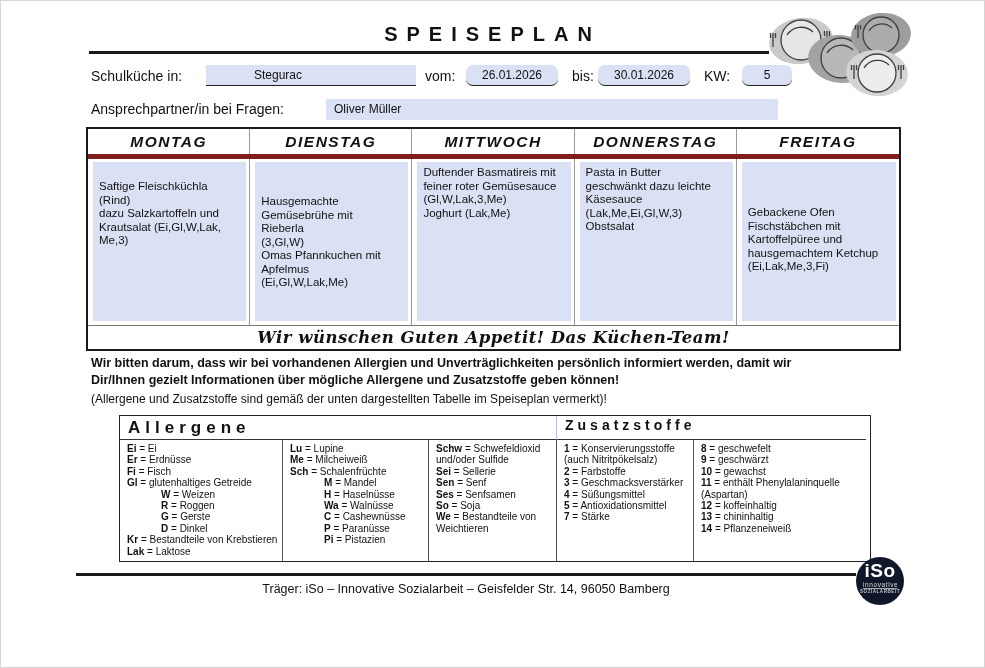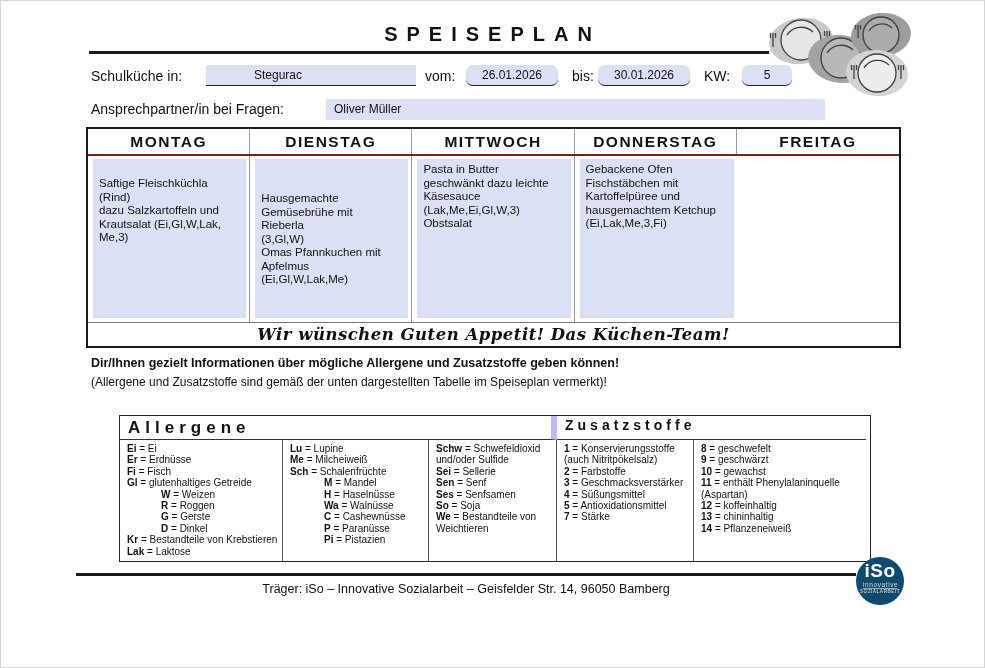--- a/index.html
+++ b/index.html
@@ -20,21 +20,21 @@
   .title-rule{position:absolute;top:50px;left:88px;width:680px;height:3px;background:var(--rule);}
   .plates{position:absolute;top:6px;left:760px;width:155px;height:94px;}
   
   .lbl{position:absolute;font-size:14px;white-space:nowrap;}
   .fld{position:absolute;background:var(--lav);font-size:12px;line-height:21px;
     height:21px;box-sizing:border-box;padding:0 8px;white-space:nowrap;overflow:hidden;}
   .fld.ul{border-bottom:1.5px solid #222;}
   .fld.ctr{text-align:center;border-radius:7px;}
   
   .menu-table{position:absolute;left:85px;top:126px;width:815px;border:2px solid var(--rule);box-sizing:border-box;background:#fff;}
-  .menu-head{display:grid;grid-template-columns:repeat(5,1fr);border-bottom:2px solid #7f1d1d;}
+  .menu-head{display:grid;grid-template-columns:repeat(5,1fr);border-bottom:5px solid #7f1d1d;font-style:italic;}
   .menu-head div{height:25px;line-height:25px;text-align:center;font-weight:bold;
     font-size:15.5px;letter-spacing:1.5px;border-right:1px solid var(--thin);}
   .menu-head div:last-of-type{border-right:none;}
   .menu-body{display:grid;grid-template-columns:repeat(5,1fr);height:166px;}
   .day-cell{border-right:1px solid var(--thin);padding:3px 3px 4px 5px;box-sizing:border-box;}
   .day-cell:last-of-type{border-right:none;}
   .day-box{height:100%;box-sizing:border-box;background:var(--lav);
     font-size:11.5px;line-height:13.5px;padding:4px 6px;white-space:pre-line;}
   .menu-body div.day-cell:nth-of-type(1) .day-box{padding-top:18px;}
   .menu-body div.day-cell:nth-of-type(2) .day-box{padding-top:33px;}
@@ -44,35 +44,35 @@
   .banner{border-top:1px solid #777;height:23px;line-height:23px;text-align:center;
     font-family:"DejaVu Serif",serif;font-style:italic;font-weight:bold;font-size:16.5px;letter-spacing:0.5px;}
   
   .notice{position:absolute;left:90px;top:354px;width:820px;}
   .notice .b{font-weight:bold;font-size:12.5px;line-height:17px;}
   .notice .n{font-size:12px;line-height:17px;margin-top:2px;}
   
   .alg-table{position:absolute;left:118px;top:414px;width:752px;border:1.5px solid #222;
     box-sizing:border-box;display:grid;grid-template-columns:163px 146px 128px 137px 172px;background:#fff;}
   .alg-h{border-bottom:1px solid #333;box-sizing:border-box;padding:2px 6px 2px 8px;}
-  .alg-hA{grid-column:1 / span 3;border-right:6px solid #c4b5fd;}
+  .alg-hA{grid-column:1 / span 3;border-right:1px solid #c4b5fd;}
   .alg-hB{grid-column:4 / span 2;}
   .alg-title{font-weight:bold;font-size:17px;letter-spacing:5px;line-height:19px;}
   .alg-title.small{font-size:14px;letter-spacing:4px;line-height:15px;}
   .alg-src{font-size:8.7px;line-height:10px;}
   .alg-col{padding:3px 4px 4px 7px;box-sizing:border-box;min-height:112px;
     font-size:10px;line-height:11.4px;border-right:1px solid #555;}
   .alg-col:last-of-type{border-right:none;}
   .alg-col .code{font-weight:bold;}
   .al-line.ind{margin-left:34px;}
   
   .footer-rule{position:absolute;left:75px;top:572px;width:780px;height:2.5px;background:var(--rule);}
   .footer-text{position:absolute;left:75px;top:581px;width:780px;text-align:center;font-size:12.5px;}
   .iso-badge{position:absolute;left:855px;top:556px;width:48px;height:48px;border-radius:50%;
-    background:#0c4a6e;color:#fff;text-align:center;box-sizing:border-box;padding-top:4px;}
+    background:#0f172a;color:#fff;text-align:center;box-sizing:border-box;padding-top:4px;}
   .iso-name{font-weight:bold;font-size:19px;line-height:19px;letter-spacing:0.5px;}
   .iso-sub1{font-size:6.5px;color:#d9d9d9;line-height:7px;letter-spacing:0.6px;border-bottom:0.5px solid #aaa;
     width:34px;margin:1px auto 0;}
   .iso-sub2{font-size:4.6px;color:#c4c4c4;line-height:6px;letter-spacing:0.5px;font-weight:bold;}
 </style>
 </head>
 <body>
 
 <div class="page">
 
@@ -117,21 +117,21 @@
   <div class="lbl" style="left:90px;top:67px;">Schulküche in:</div>
   <div class="fld ul" style="left:205px;top:64px;width:210px;padding-left:48px;">Stegurac</div>
   <div class="lbl" style="left:424px;top:67px;">vom:</div>
   <div class="fld ul ctr" style="left:465px;top:64px;width:92px;">26.01.2026</div>
   <div class="lbl" style="left:571px;top:67px;">bis:</div>
   <div class="fld ul ctr" style="left:597px;top:64px;width:92px;">30.01.2026</div>
   <div class="lbl" style="left:703px;top:67px;">KW:</div>
   <div class="fld ul ctr" style="left:741px;top:64px;width:50px;">5</div>
 
   <div class="lbl" style="left:90px;top:100px;">Ansprechpartner/in bei Fragen:</div>
-  <div class="fld" style="left:325px;top:98px;width:499px;">Oliver Müller</div>
+  <div class="fld" style="left:325px;top:98px;width:452px;">Oliver Müller</div>
 
   <div class="menu-table">
     <div class="menu-head">
 
         <div>MONTAG</div>
 
         <div>DIENSTAG</div>
 
         <div>MITTWOCH</div>
 
@@ -152,20 +152,26 @@
         <div class="day-cell">
           <div class="day-box">Hausgemachte
 Gemüsebrühe mit
 Rieberla
 (3,Gl,W)
 Omas Pfannkuchen mit
 Apfelmus
 (Ei,Gl,W,Lak,Me)</div>
         </div>
 
+        <div class="day-cell">
+          <div class="day-box">Duftender Basmatireis mit
+feiner roter Gemüsesauce
+(Gl,W,Lak,3,Me)
+Joghurt (Lak,Me)</div>
+        </div>
 
         <div class="day-cell">
           <div class="day-box">Pasta in Butter
 geschwänkt dazu leichte
 Käsesauce
 (Lak,Me,Ei,Gl,W,3)
 Obstsalat</div>
         </div>
 
         <div class="day-cell">
@@ -173,20 +179,21 @@
 Fischstäbchen mit
 Kartoffelpüree und
 hausgemachtem Ketchup
 (Ei,Lak,Me,3,Fi)</div>
         </div>
       </div>
     <div class="banner">Wir wünschen Guten Appetit! Das Küchen-Team!</div>
   </div>
 
   <div class="notice">
+    <div class="b">Wir bitten darum, dass wir bei vorhandenen Allergien und Unverträglichkeiten persönlich informiert werden, damit wir</div>
     <div class="b">Dir/Ihnen gezielt Informationen über mögliche Allergene und Zusatzstoffe geben können!</div>
     <div class="n">(Allergene und Zusatzstoffe sind gemäß der unten dargestellten Tabelle im Speiseplan vermerkt)!</div>
   </div>
 
   <div class="alg-table">
     <div class="alg-h alg-hA">
       <div class="alg-title">Allergene</div>
     </div>
     <div class="alg-h alg-hB">
       <div class="alg-title small">Zusatzstoffe</div>

